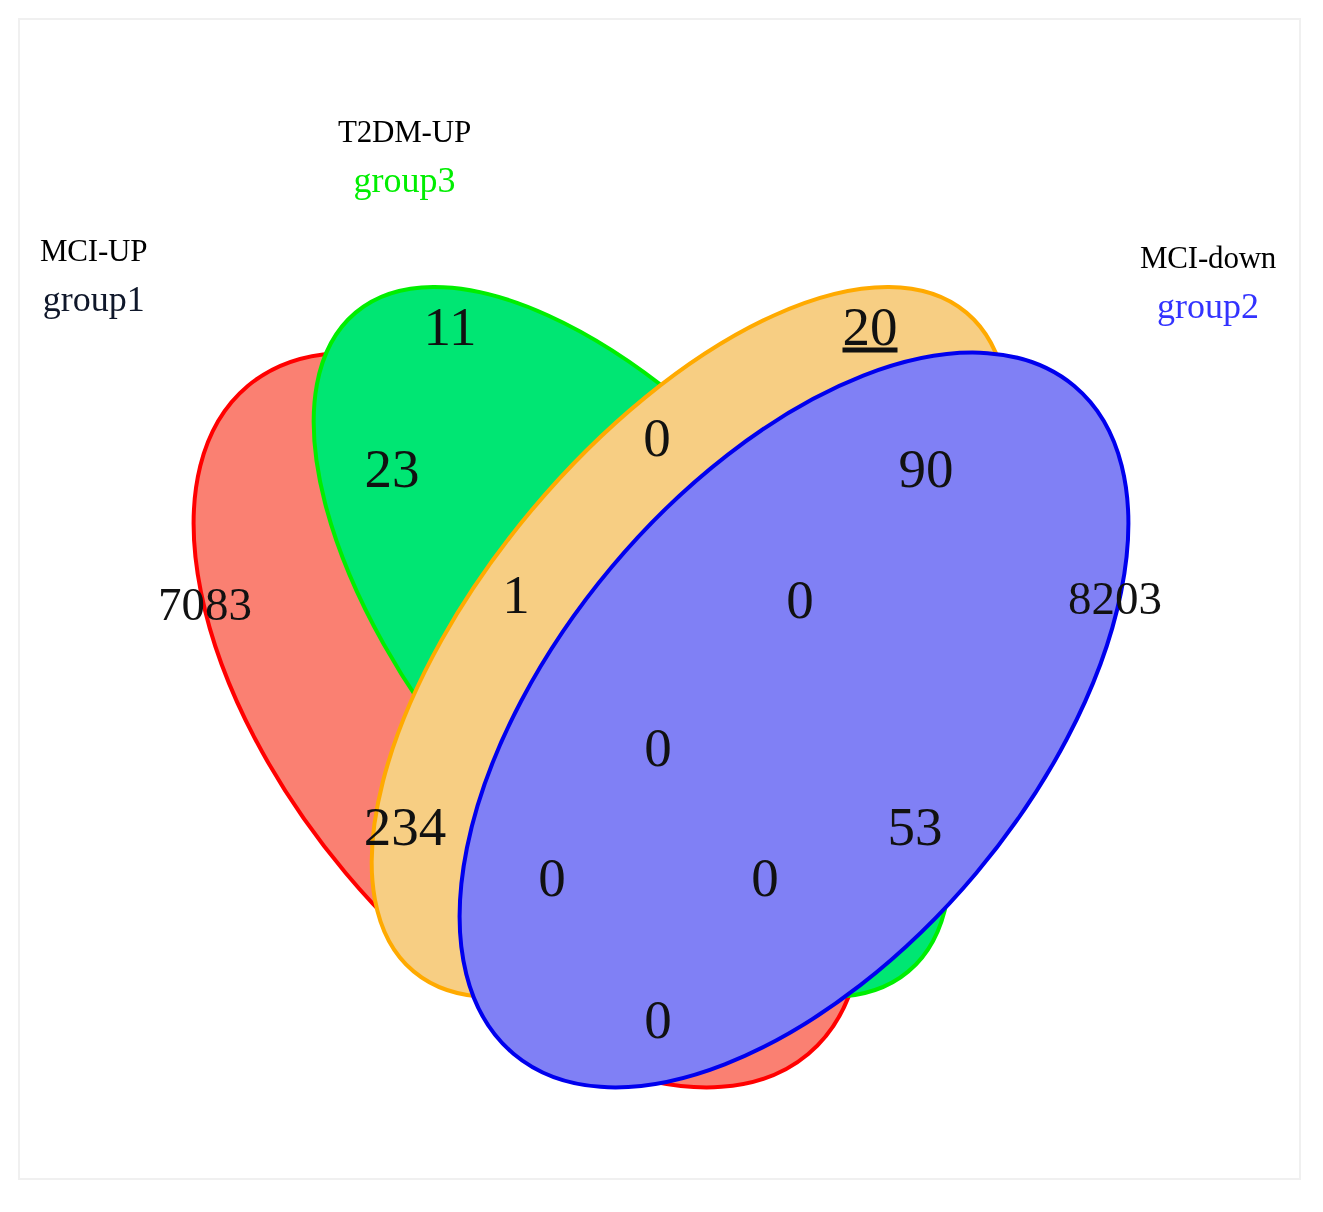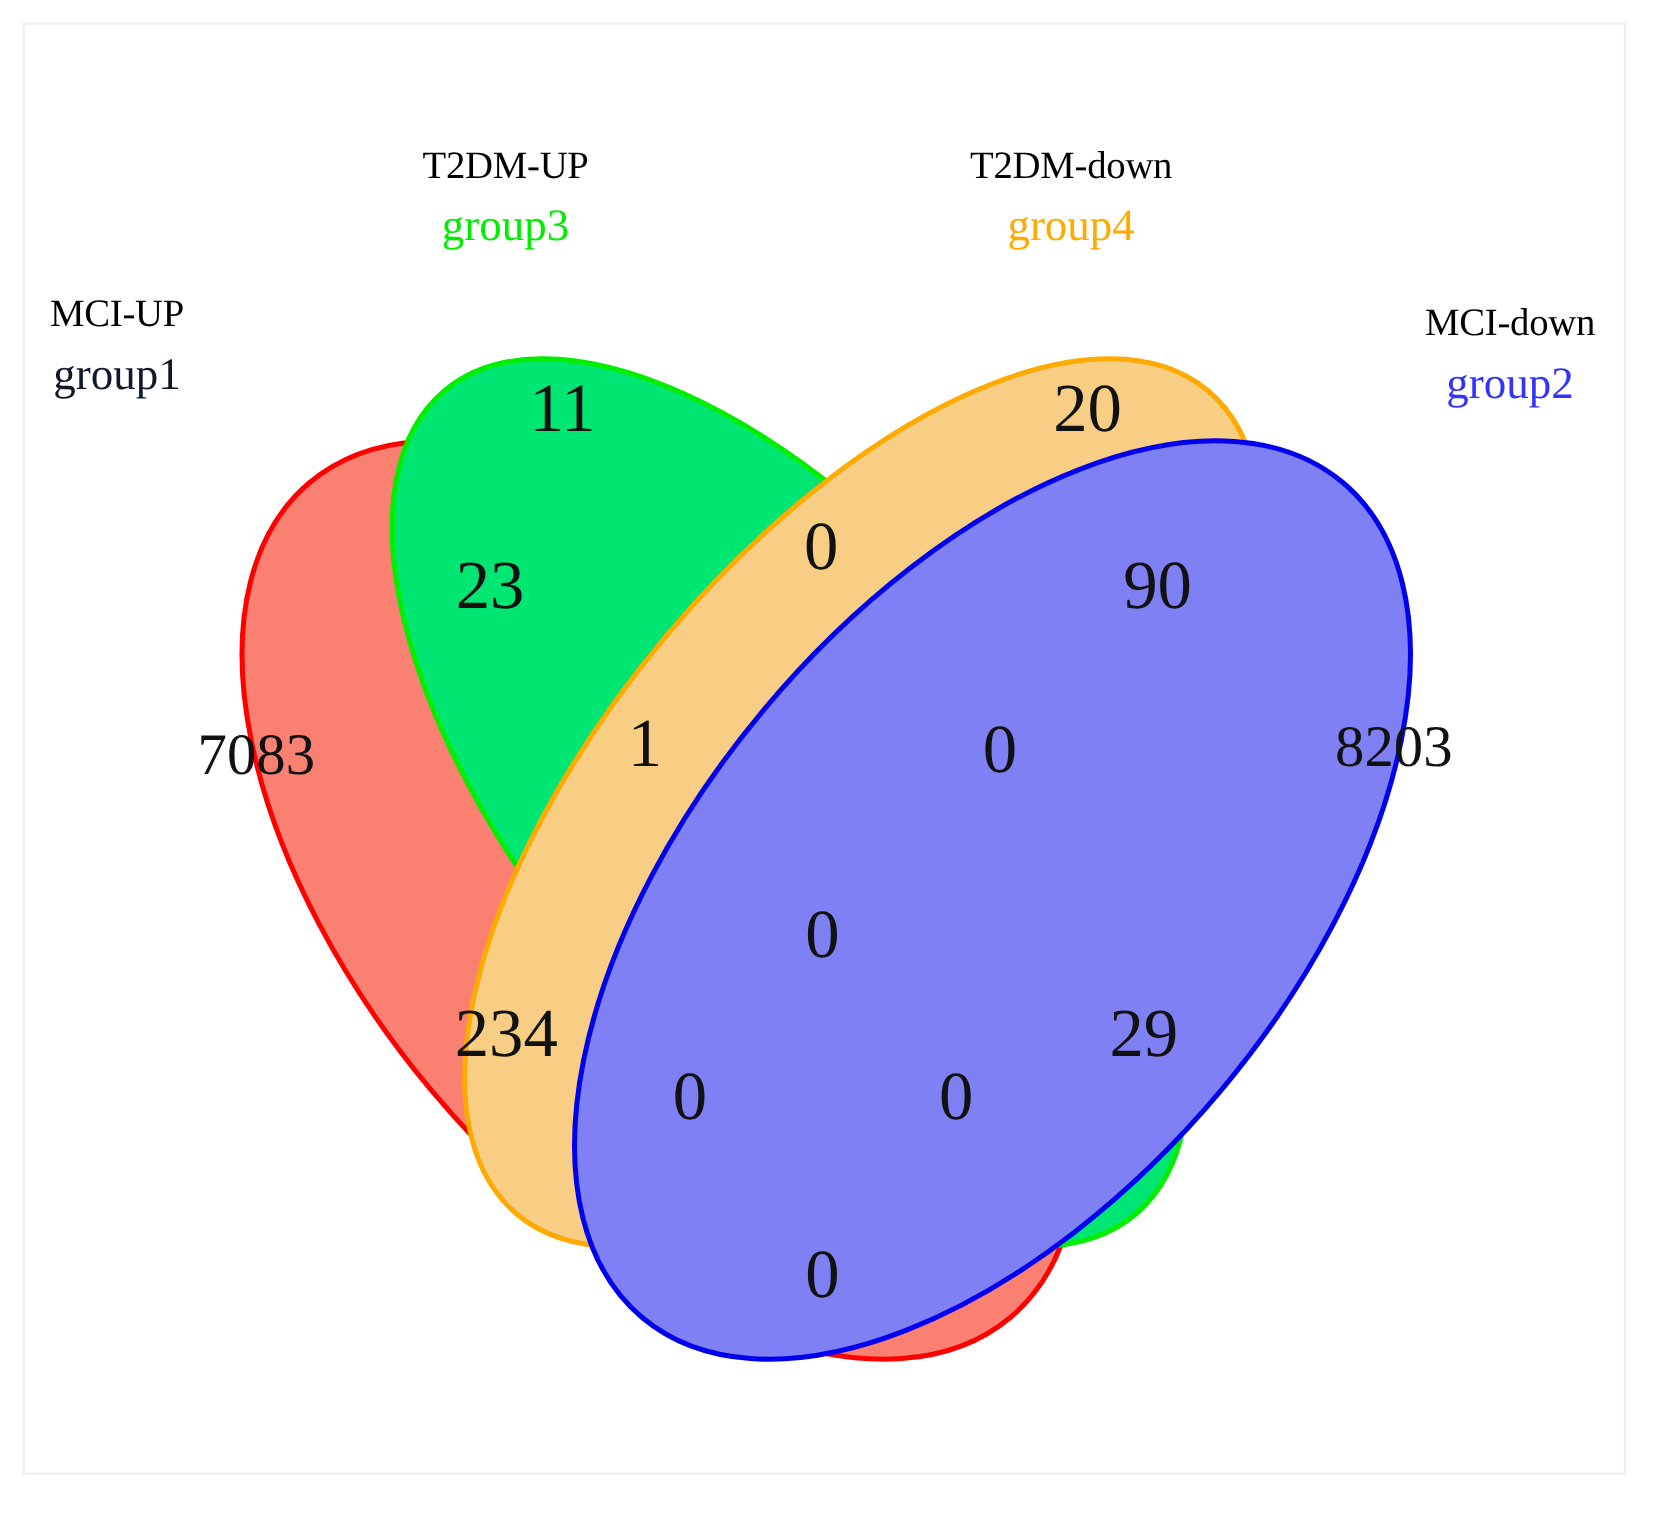--- a/index.html
+++ b/index.html
@@ -81,44 +81,40 @@
   </svg>
 
   <div class="set-label" id="label-group1">
     <span class="title">MCI-UP</span>
     <span class="grp" style="color:#0f172a;">group1</span>
   </div>
   <div class="set-label" id="label-group3">
     <span class="title">T2DM-UP</span>
     <span class="grp" style="color:#00ee00;">group3</span>
   </div>
-  <div class="set-label" id="label-group4">
-    <span class="title">T2DM-down</span>
-    <span class="grp" style="color:#ffaa00;">group4</span>
-  </div>
   <div class="set-label" id="label-group2">
     <span class="title">MCI-down</span>
     <span class="grp" style="color:#3333ff;">group2</span>
   </div>
 
   <div class="count big" style="left:185px;  top:584px;">7083</div>
   <div class="count" style="left:430px;  top:306px;">11</div>
-  <div class="count" style="left:850px;  top:306px;">20</div>
+  <div class="count" style="left:850px;  top:306px;text-decoration:underline;">20</div>
   <div class="count big" style="left:1095px; top:578px;">8203</div>
 
   <div class="count" style="left:372px;  top:448px;">23</div>
   <div class="count" style="left:637px;  top:417px;">0</div>
   <div class="count" style="left:906px;  top:448px;">90</div>
 
   <div class="count" style="left:496px;  top:574px;">1</div>
   <div class="count" style="left:780px;  top:579px;">0</div>
 
   <div class="count" style="left:638px;  top:727px;">0</div>
 
   <div class="count" style="left:385px;  top:806px;">234</div>
-  <div class="count" style="left:895px;  top:806px;">29</div>
+  <div class="count" style="left:895px;  top:806px;">53</div>
 
   <div class="count" style="left:532px;  top:857px;">0</div>
   <div class="count" style="left:745px;  top:857px;">0</div>
 
   <div class="count" style="left:638px;  top:999px;">0</div>
 
 </div>
 
 </body></html>

